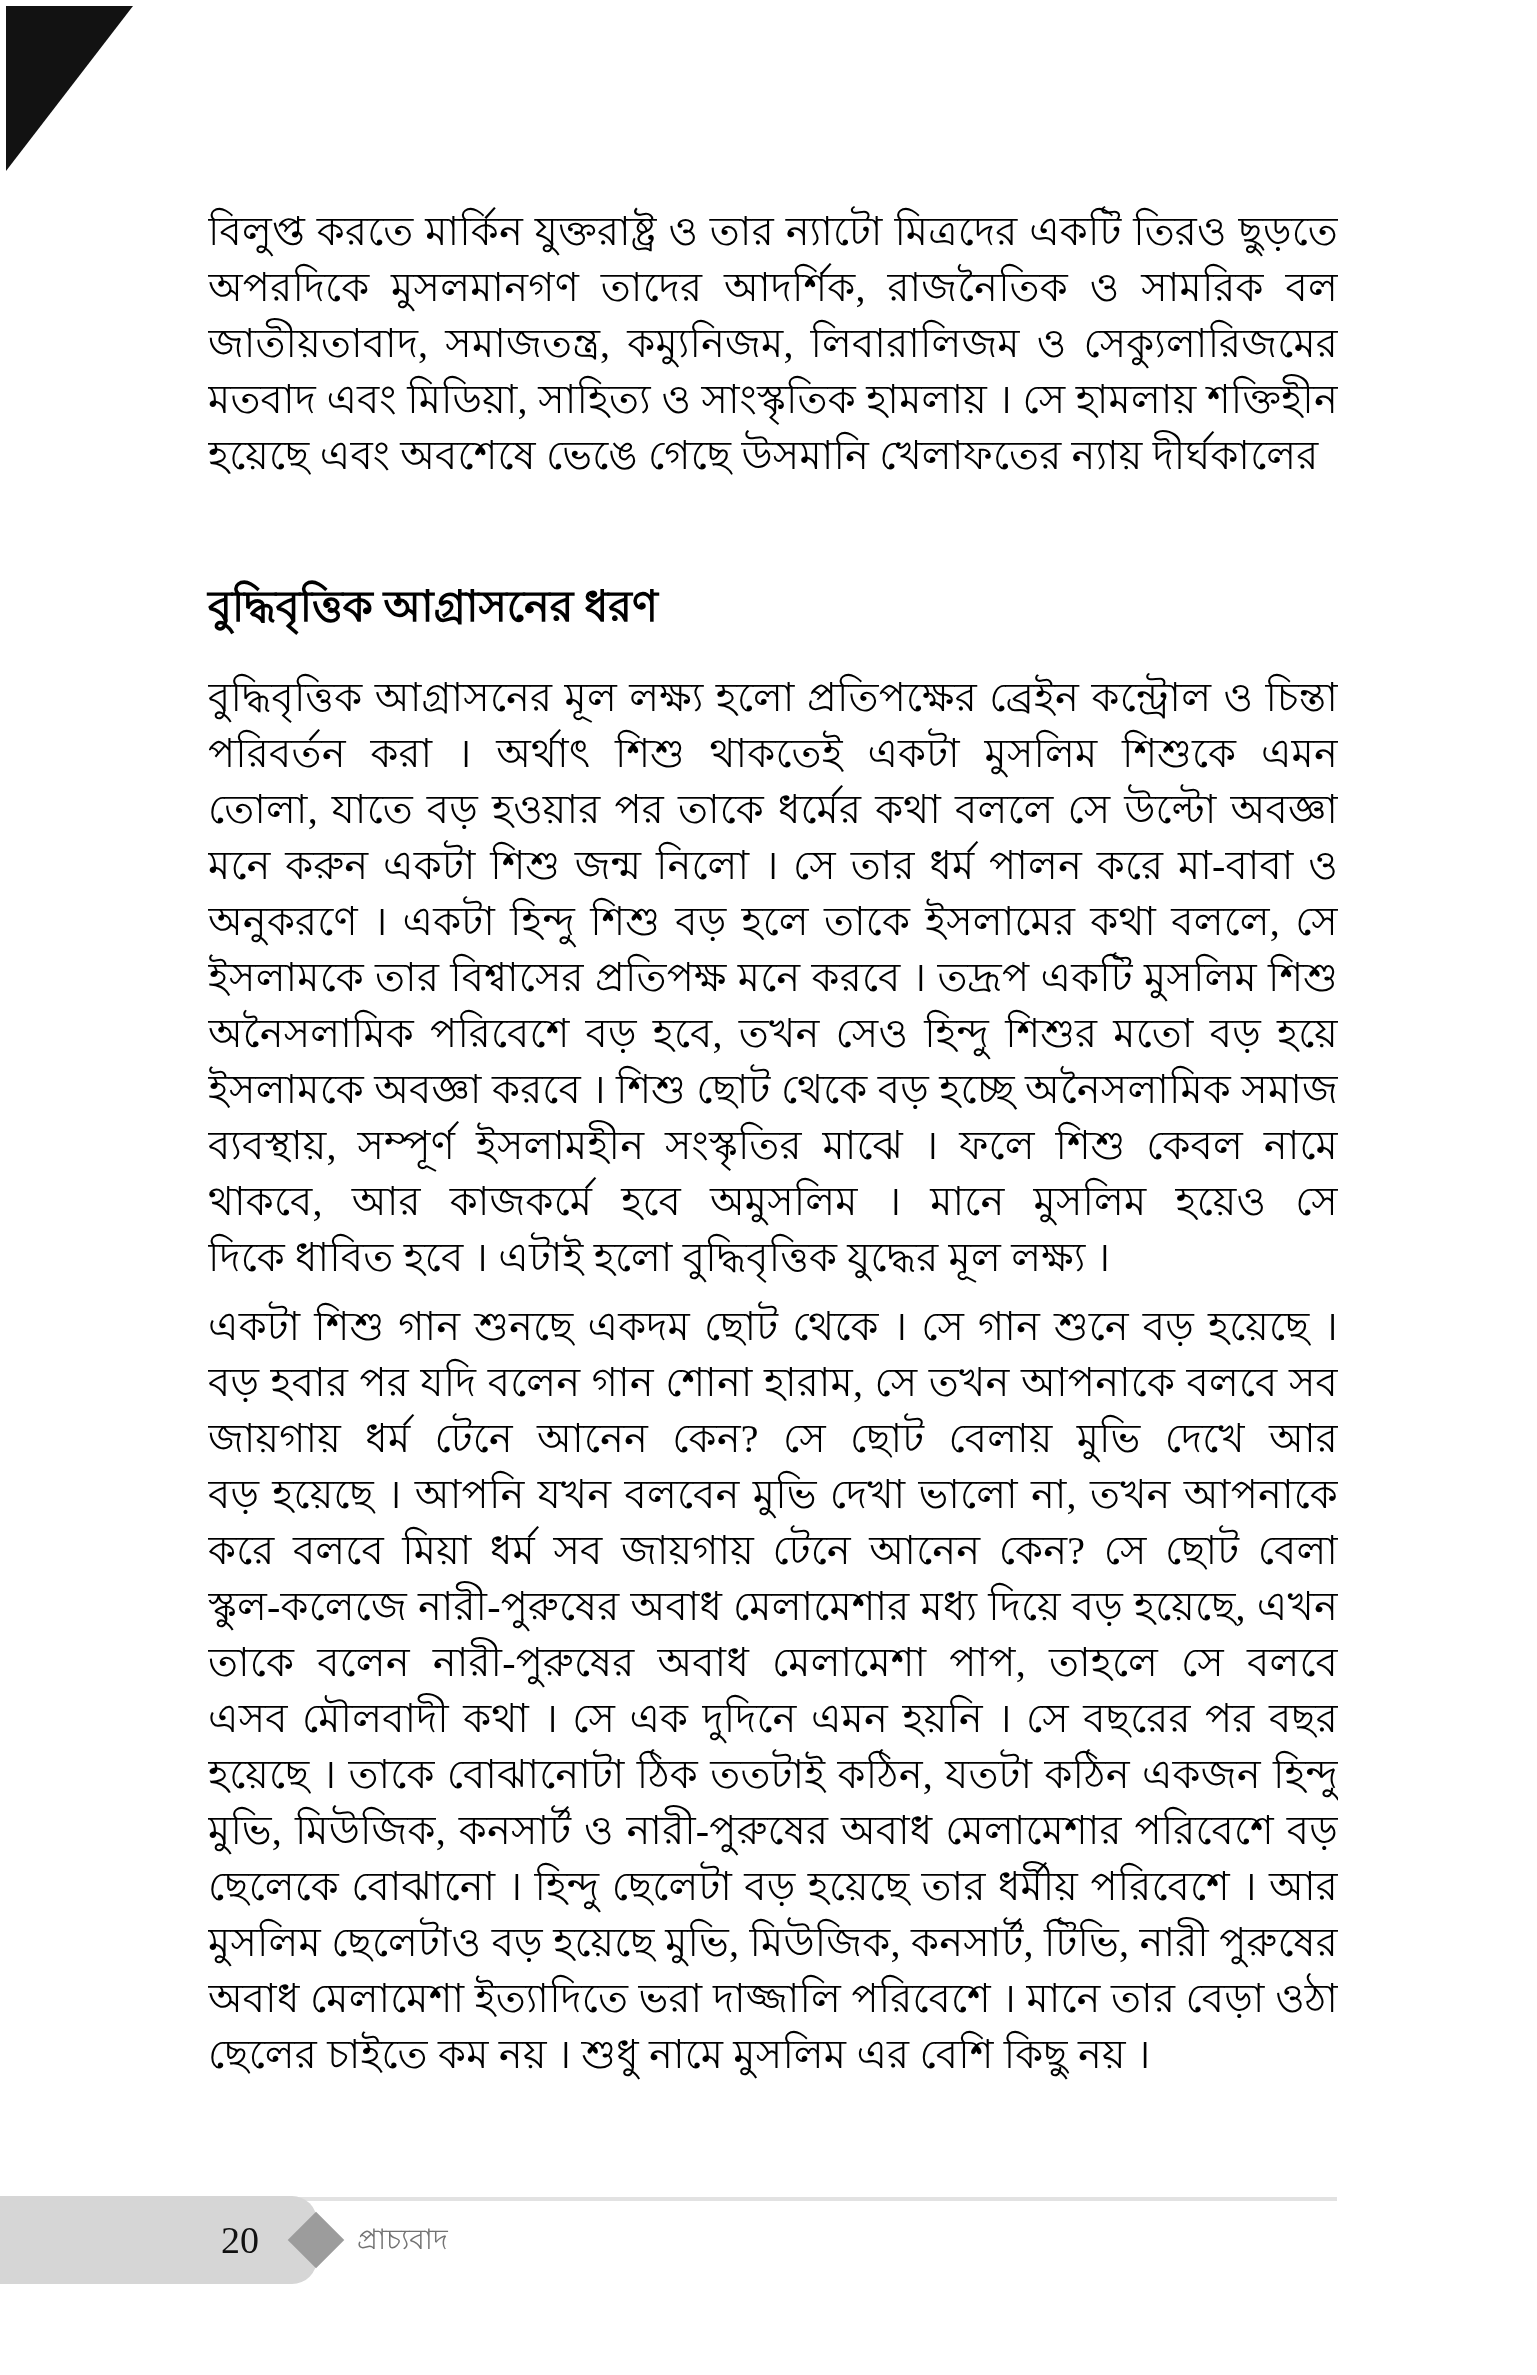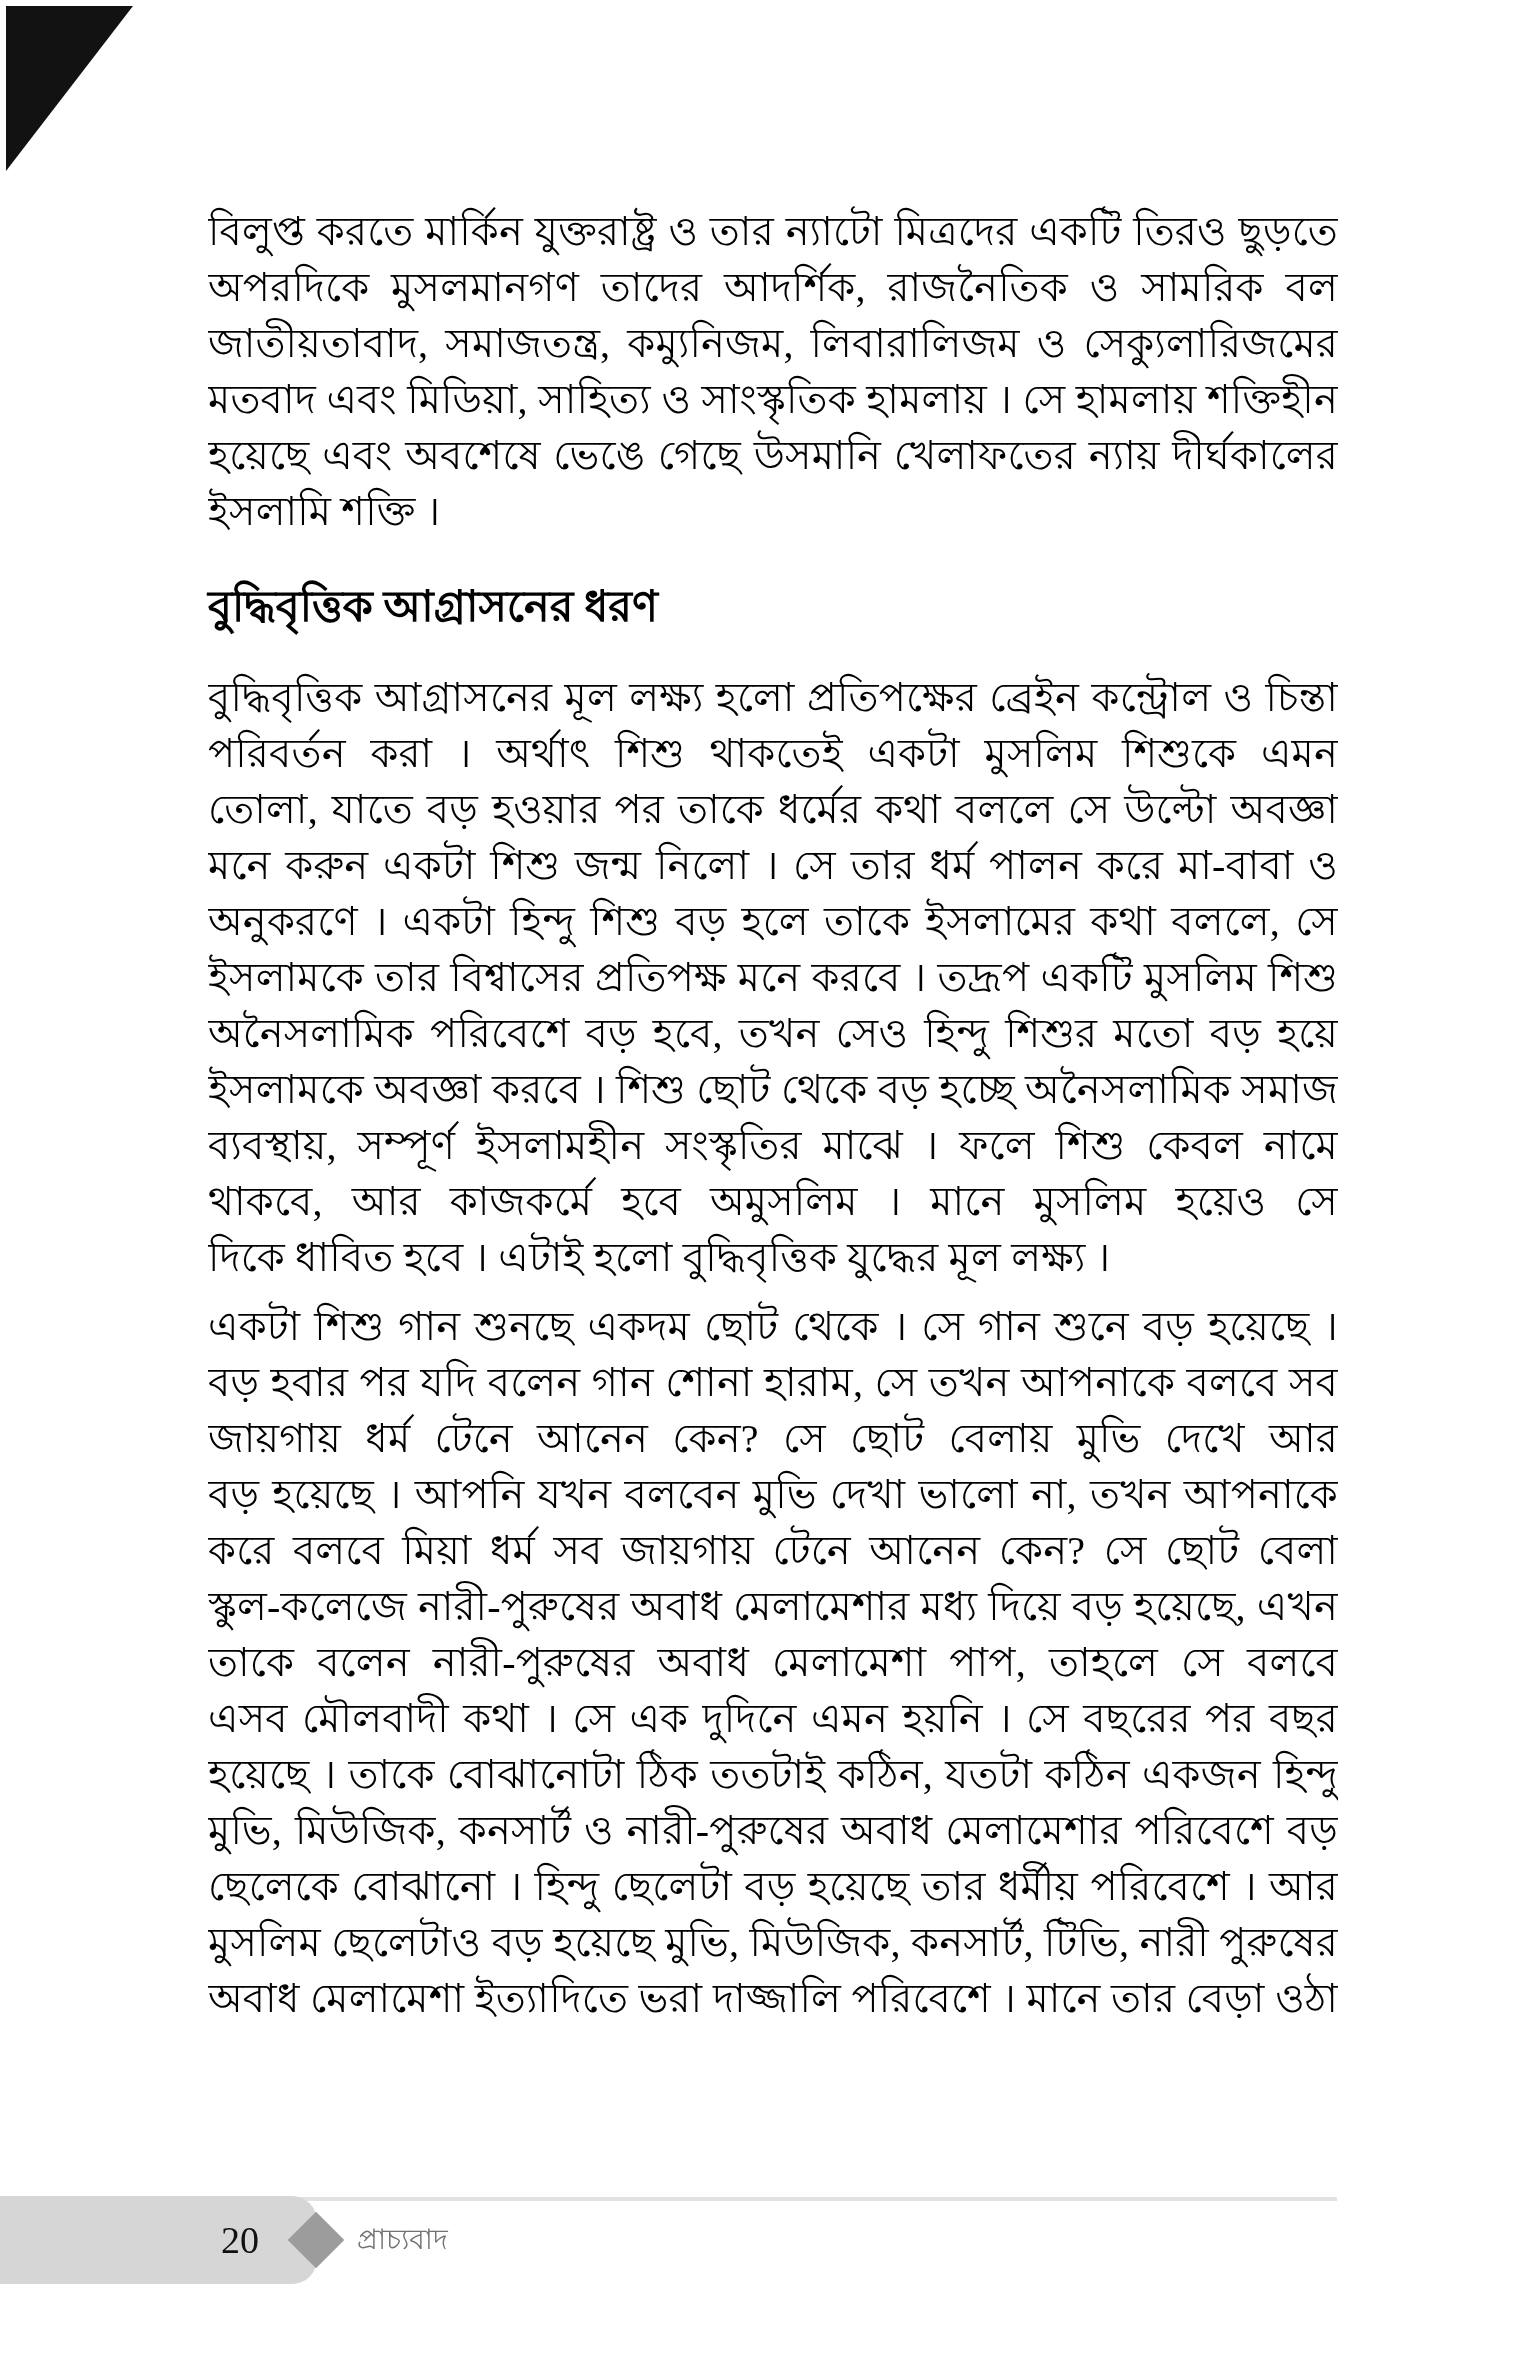--- a/index.html
+++ b/index.html
@@ -71,21 +71,20 @@
 
   <div class="corner-triangle"></div>
 
   <div id="para1" class="textblock">
 
   <div class="line">বিলুপ্ত করতে মার্কিন যুক্তরাষ্ট্র ও তার ন্যাটো মিত্রদের একটি তিরও ছুড়তে হয়নি ।</div>
       <div class="line">অপরদিকে মুসলমানগণ তাদের আদর্শিক, রাজনৈতিক ও সামরিক বল হারিয়েছে</div>
       <div class="line">জাতীয়তাবাদ, সমাজতন্ত্র, কম্যুনিজম, লিবারালিজম ও সেক্যুলারিজমের ন্যায়</div>
       <div class="line">মতবাদ এবং মিডিয়া, সাহিত্য ও সাংস্কৃতিক হামলায় । সে হামলায় শক্তিহীন</div>
       <div class="line">হয়েছে এবং অবশেষে ভেঙে গেছে উসমানি খেলাফতের ন্যায় দীর্ঘকালের</div>
-      <div class="line">ইসলামি শক্তি ।</div>
     </div>
 
   <div id="heading">বুদ্ধিবৃত্তিক আগ্রাসনের ধরণ</div>
 
   <div id="para2" class="textblock">
 
   <div class="line">বুদ্ধিবৃত্তিক আগ্রাসনের মূল লক্ষ্য হলো প্রতিপক্ষের ব্রেইন কন্ট্রোল ও চিন্তা</div>
       <div class="line">পরিবর্তন করা । অর্থাৎ শিশু থাকতেই একটা মুসলিম শিশুকে এমন পরিবেশে গড়ে</div>
       <div class="line">তোলা, যাতে বড় হওয়ার পর তাকে ধর্মের কথা বললে সে উল্টো অবজ্ঞা করে ।</div>
       <div class="line">মনে করুন একটা শিশু জন্ম নিলো । সে তার ধর্ম পালন করে মা-বাবা ও গোষ্ঠীর</div>
@@ -106,20 +105,21 @@
       <div class="line">বড় হয়েছে । আপনি যখন বলবেন মুভি দেখা ভালো না, তখন আপনাকে তুচ্ছ</div>
       <div class="line">করে বলবে মিয়া ধর্ম সব জায়গায় টেনে আনেন কেন? সে ছোট বেলা থেকেই</div>
       <div class="line">স্কুল-কলেজে নারী-পুরুষের অবাধ মেলামেশার মধ্য দিয়ে বড় হয়েছে, এখন যদি</div>
       <div class="line">তাকে বলেন নারী-পুরুষের অবাধ মেলামেশা পাপ, তাহলে সে বলবে রাখেন</div>
       <div class="line">এসব মৌলবাদী কথা । সে এক দুদিনে এমন হয়নি । সে বছরের পর বছর এসব</div>
       <div class="line">হয়েছে । তাকে বোঝানোটা ঠিক ততটাই কঠিন, যতটা কঠিন একজন হিন্দু</div>
       <div class="line">মুভি, মিউজিক, কনসার্ট ও নারী-পুরুষের অবাধ মেলামেশার পরিবেশে বড়</div>
       <div class="line">ছেলেকে বোঝানো । হিন্দু ছেলেটা বড় হয়েছে তার ধর্মীয় পরিবেশে । আর</div>
       <div class="line">মুসলিম ছেলেটাও বড় হয়েছে মুভি, মিউজিক, কনসার্ট, টিভি, নারী পুরুষের</div>
       <div class="line">অবাধ মেলামেশা ইত্যাদিতে ভরা দাজ্জালি পরিবেশে । মানে তার বেড়া ওঠা হিন্দু</div>
+      <div class="line">ছেলের চাইতে কম নয় । শুধু নামে মুসলিম এর বেশি কিছু নয় ।</div>
     </div>
 
   <div class="footer-rule"></div>
   <div class="footer-bar"></div>
   <div class="footer-diamond"></div>
   <div class="footer-pagenum">20</div>
   <div class="footer-title">প্রাচ্যবাদ</div>
 
 </div>
 

